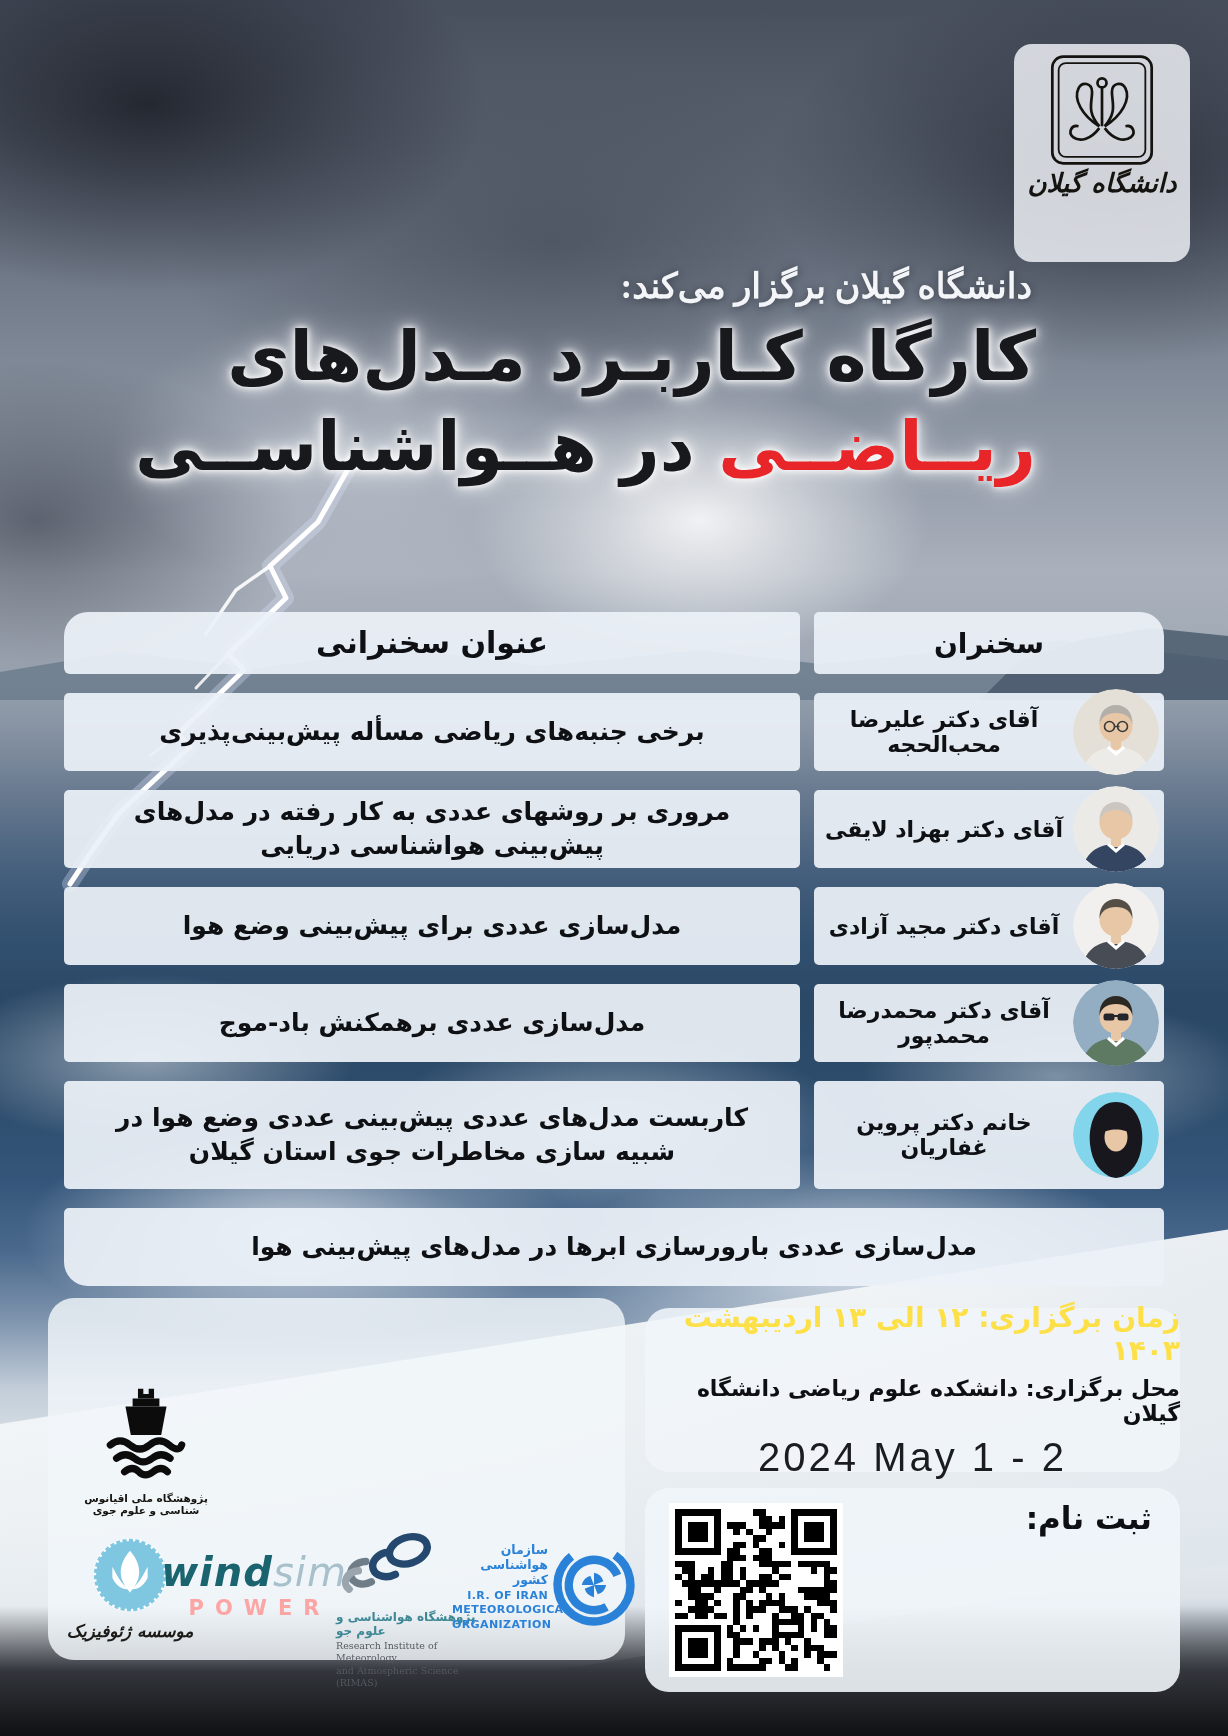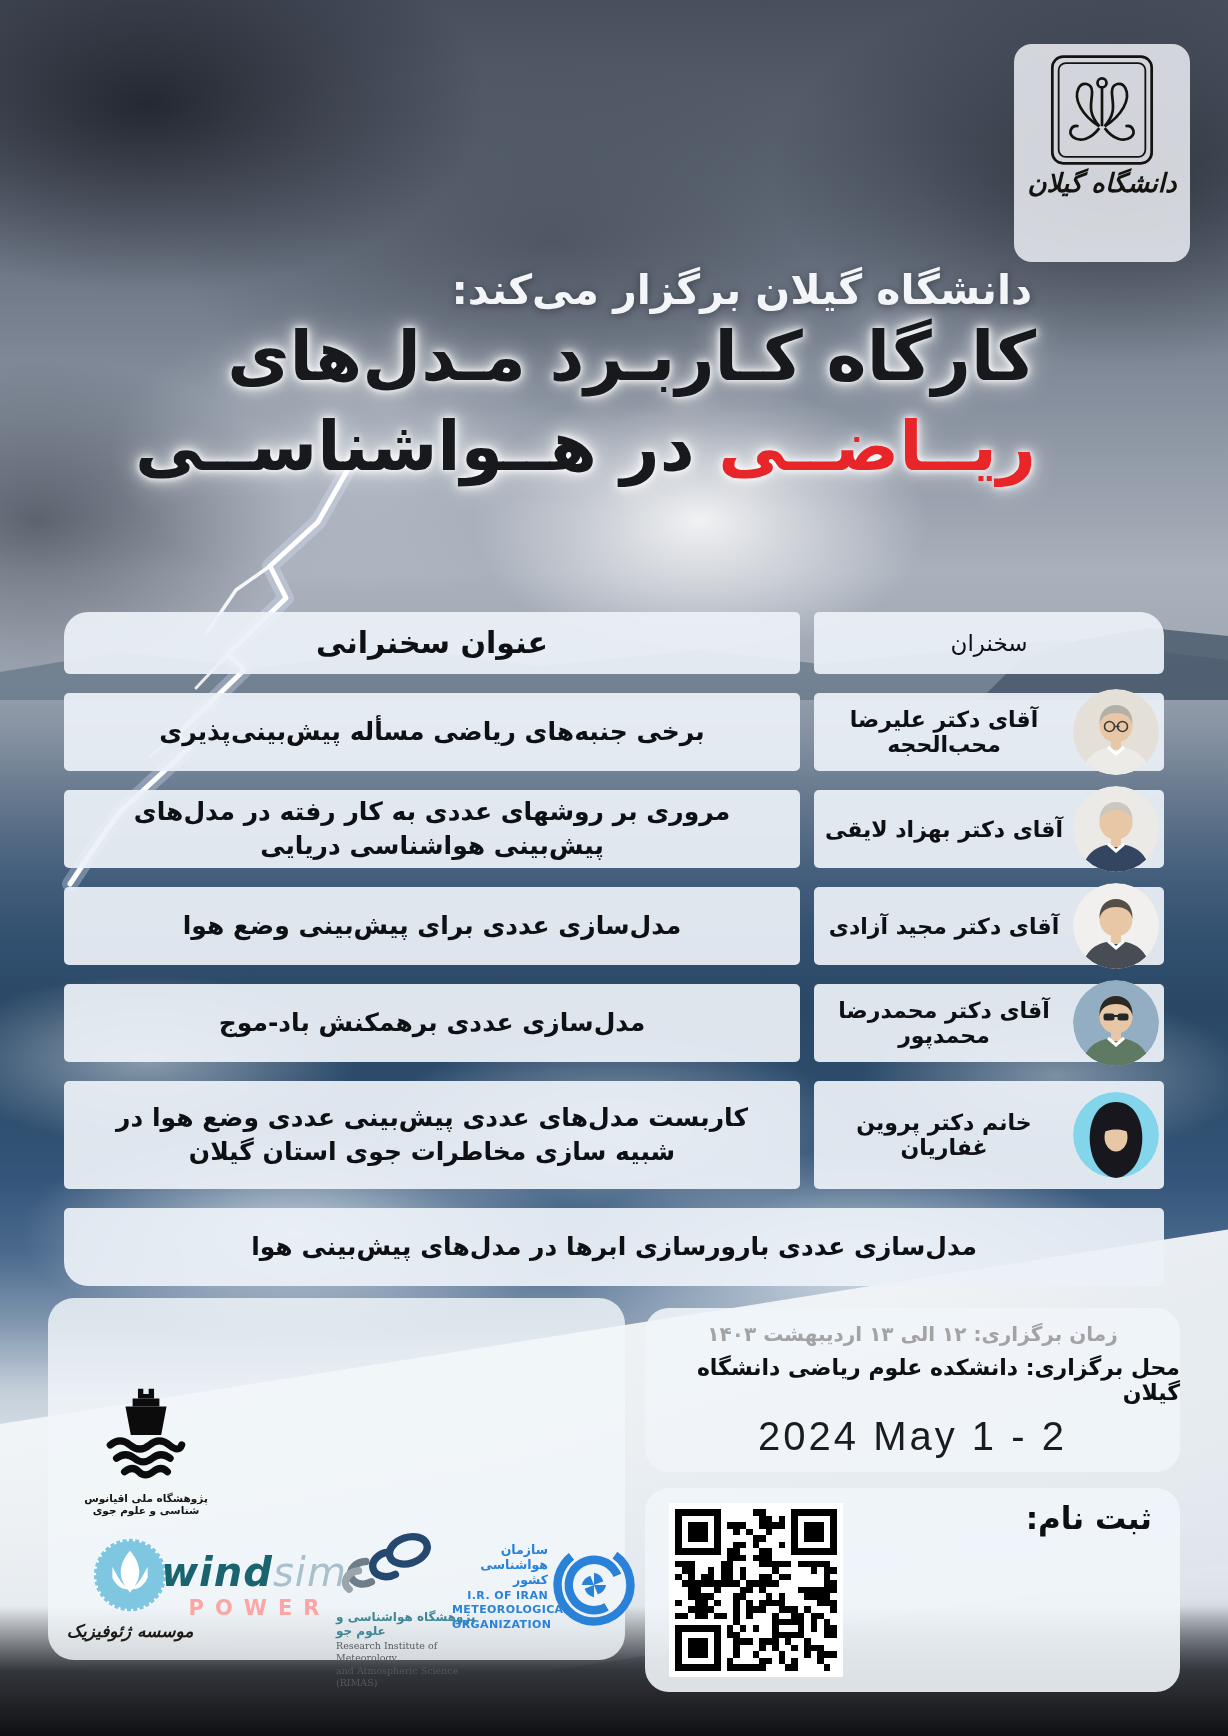--- a/index.html
+++ b/index.html
@@ -28,48 +28,48 @@
     transform:rotate(-9deg);background:linear-gradient(180deg,rgba(243,246,248,.95),rgba(222,229,235,.9));}
   .bg-rocks{position:absolute;left:0;right:0;bottom:0;height:130px;z-index:0;
     background:linear-gradient(180deg,rgba(26,28,32,0) 0%,#33363c 50%,#0f1013 100%);}
   .fx{position:absolute;inset:0;z-index:1;pointer-events:none;}
   
   .uni-badge{position:absolute;left:1014px;top:44px;width:176px;height:218px;z-index:2;
     background:rgba(236,239,243,.85);border-radius:18px;display:flex;flex-direction:column;
     align-items:center;justify-content:flex-start;padding-top:10px;box-sizing:border-box;}
   .uni-name{font-weight:700;font-style:italic;font-size:26px;color:#15130f;direction:rtl;margin-top:2px;}
   
-  .kicker{position:absolute;top:266px;right:196px;z-index:2;direction:rtl;font-size:41px;
-    font-weight:700;color:#f3f5f8;text-shadow:0 1px 8px rgba(0,0,0,.4);}
+  .kicker{position:absolute;top:266px;right:196px;z-index:2;direction:rtl;font-size:35px;
+    font-weight:700;color:#f3f5f8;text-shadow:0 1px 8px rgba(0,0,0,.4);font-family:Liberation Serif, serif;}
   .title{position:absolute;top:312px;right:192px;z-index:2;direction:rtl;text-align:right;
     font-weight:700;font-size:68px;line-height:90px;color:#17191d;white-space:nowrap;
     text-shadow:0 0 6px #fff,0 0 14px rgba(255,255,255,.95),0 0 28px rgba(255,255,255,.7);}
   .t-red{color:#e8262a;}
   
   .schedule{position:absolute;left:64px;top:612px;width:1100px;z-index:2;direction:rtl;}
   .srow{display:flex;gap:14px;height:78px;margin-bottom:19px;}
   .srow.hdr{height:62px;}
   .srow.tall{height:108px;}
   .srow:last-child{margin-bottom:0;}
   .cell{background:rgba(236,241,247,.93);display:flex;align-items:center;justify-content:center;
     color:#0e1013;border-radius:5px;}
   .spk-cell{width:350px;position:relative;}
   .ttl-cell{flex:1;padding:0 20px;box-sizing:border-box;text-align:center;font-weight:700;font-size:25px;line-height:1.35;}
-  .hdr .spk-cell{border-radius:5px 24px 6px 5px;font-weight:400;font-size:23px;}
+  .hdr .spk-cell{border-radius:5px 24px 6px 5px;font-weight:700;font-size:28px;}
   .hdr .ttl-cell{border-radius:24px 5px 5px 6px;font-weight:700;font-size:30px;}
   .srow.last .spk-cell{border-radius:5px 5px 24px 5px;}
   .srow.last .ttl-cell{border-radius:5px 5px 5px 24px;}
   .spk-name{position:absolute;left:6px;right:96px;text-align:center;font-weight:700;font-size:22px;}
   .avatar{position:absolute;left:auto;right:5px;top:50%;transform:translateY(-50%);width:86px;height:86px;
     border-radius:50%;overflow:hidden;}
   
   .info-box{position:absolute;left:645px;top:1308px;width:535px;height:164px;z-index:2;
     background:rgba(240,245,249,.88);border-radius:24px;display:flex;flex-direction:column;
     align-items:center;justify-content:center;gap:9px;direction:rtl;}
-  .info-time{font-weight:700;font-size:20px;color:#a3a3a3;}
+  .info-time{font-weight:700;font-size:28px;color:#fde047;}
   .info-venue{font-weight:700;font-size:22px;color:#0d0f12;}
   .info-date-en{direction:ltr;font-family:"Liberation Sans",sans-serif;font-weight:400;
     font-size:40px;letter-spacing:3px;color:#1a1c1f;}
   .reg-box{position:absolute;left:645px;top:1488px;width:535px;height:204px;z-index:2;
     background:rgba(240,245,249,.9);border-radius:24px;}
   .reg-label{position:absolute;top:12px;right:28px;direction:rtl;font-weight:700;font-size:31px;color:#0d0f12;}
   .qr{position:absolute;left:24px;top:15px;width:174px;height:174px;}
   
   .sponsors{position:absolute;left:48px;top:1298px;width:577px;height:362px;z-index:2;
     background:rgba(242,246,250,.82);border-radius:26px;}

